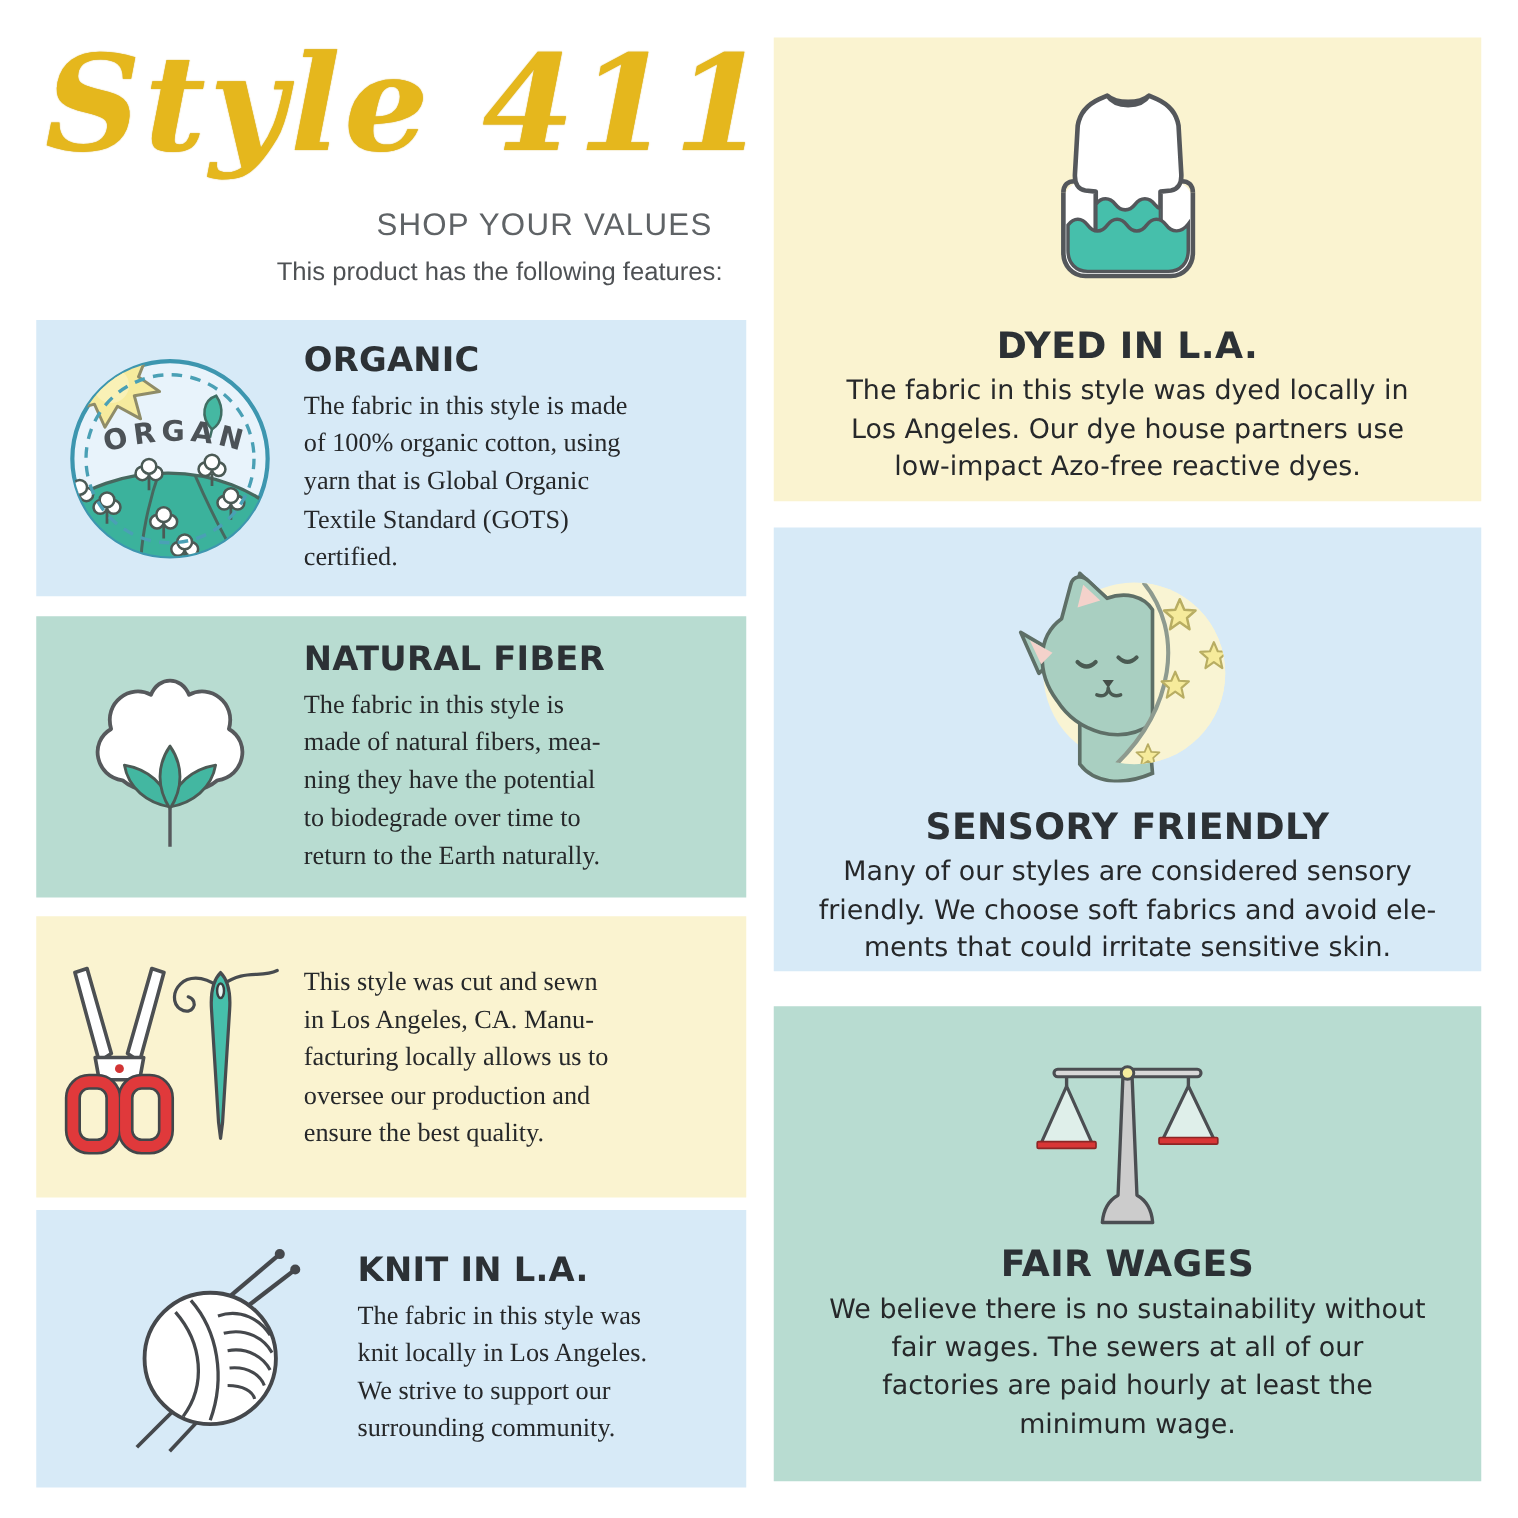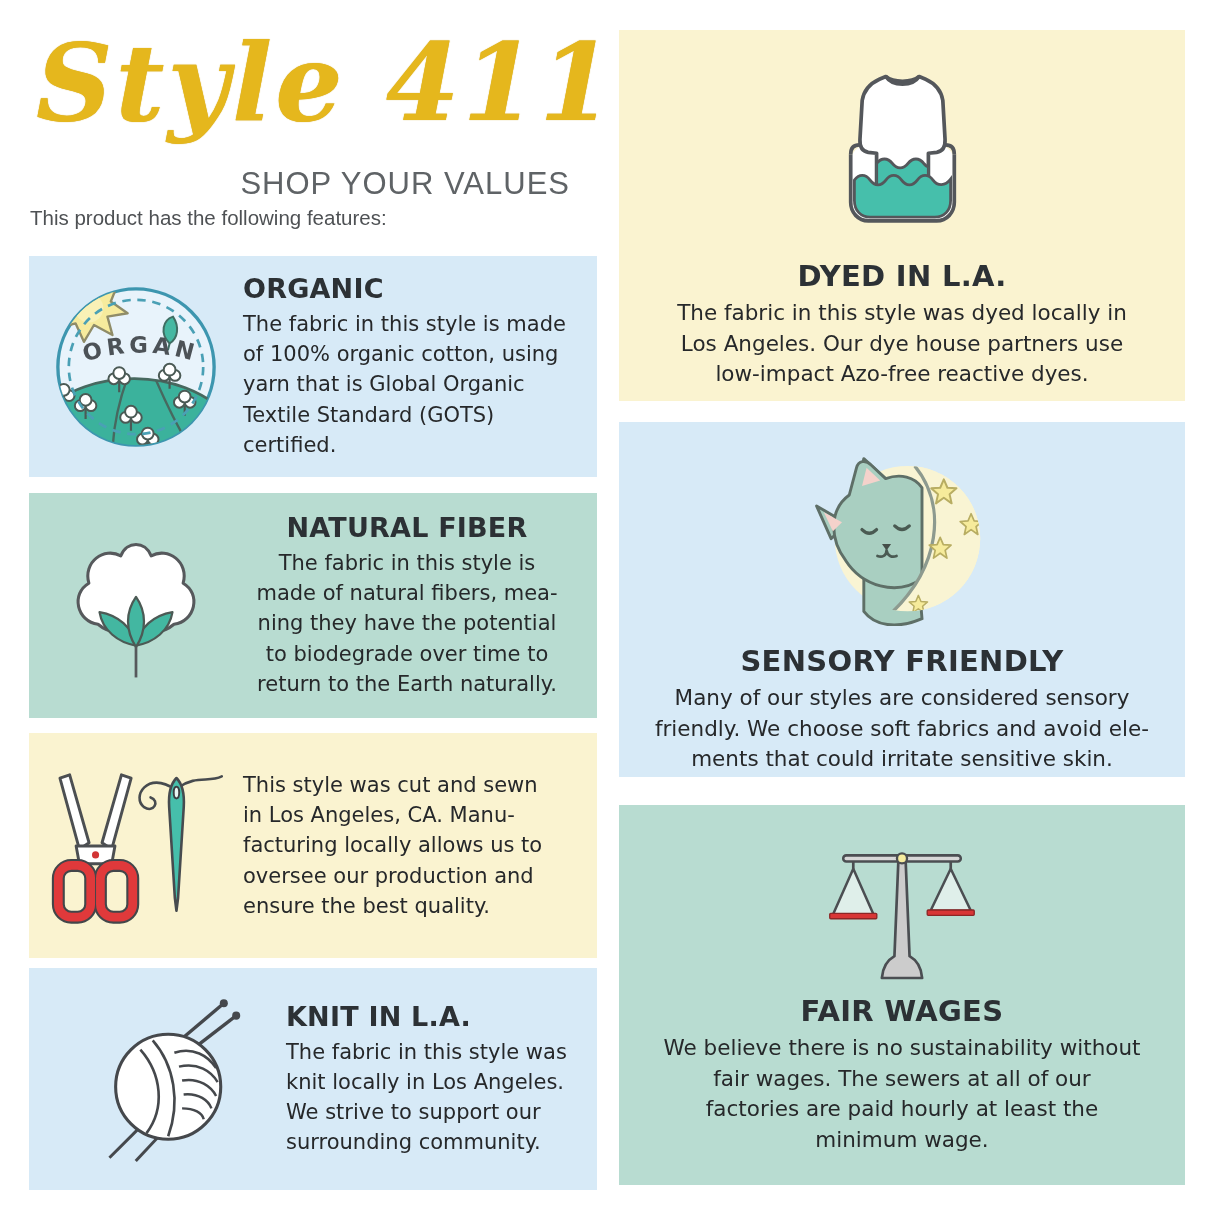--- a/index.html
+++ b/index.html
@@ -5,36 +5,36 @@
   html,body { margin:0; padding:0; background:#ffffff; }
   .page { position:relative; width:1214px; height:1202px; background:#ffffff; overflow:hidden;
           font-family:"DejaVu Sans",sans-serif;border-radius:20px; }
 
   
   .title { position:absolute; left:36px; top:14px; font-family:"DejaVu Serif",serif;
            font-style:italic; font-weight:700; font-size:106px; line-height:1.3;
            color:#e5b71d; letter-spacing:3px; white-space:nowrap;
            text-shadow:0 0 1px #caa017; }
   .subtitle { position:absolute; left:30px; top:166px; width:540px; text-align:right;
-              font-family:"Liberation Sans",sans-serif; font-size:31px; color:#5f6366;
+              font-family:"Liberation Sans",sans-serif; font-size:25px; color:#5f6366;
               letter-spacing:1px; }
-  .tagline { position:absolute; left:30px; top:206px; width:548px; 
+  .tagline { position:absolute; left:30px; top:206px; width:548px; text-align:right;
              font-family:"Liberation Sans",sans-serif; font-size:20.5px; color:#4e5154; }
 
   
   .card { position:absolute; box-sizing:border-box; }
   .lcard { left:29px; width:568px; display:flex; align-items:center; }
   #card-organic { top:256px; height:221px; background:#d7eaf7; }
-  #card-natural { top:493px; height:225px; background:#b8dcd1;text-align:center; }
+  #card-natural { top:493px; height:225px; background:#b8dcd1; }
   #card-cutsewn { top:733px; height:225px; background:#faf3d0; }
   #card-knit    { top:968px; height:222px; background:#d7eaf7;padding-left:43px; }
   .lcard .iconbox { flex:0 0 214px; display:flex; justify-content:center; align-items:center; }
   .lcard .textcol { flex:1; padding-right:26px; }
   .lcard h2 { margin:0 0 5px 0; font-size:27px; color:#2c3135; letter-spacing:0.2px; }
-  .lcard p  { margin:0; font-size:21px; line-height:1.44; color:#26282a; white-space:pre-line; }
+  .lcard p  { margin:0; font-size:21px; line-height:1.44; color:#26282a; white-space:pre-line;font-family:Liberation Serif, serif; }
 
   .rcard { left:619px; width:566px; display:flex; flex-direction:column; align-items:center;
            text-align:center; }
   #card-dyed    { top:30px;  height:371px; background:#faf3d0; }
   #card-sensory { top:422px; height:355px; background:#d7eaf7; }
   #card-fair    { top:805px; height:380px; background:#b8dcd1; }
   .rcard h2 { margin:0; font-size:29px; color:#2c3135; letter-spacing:0.3px; }
   .rcard p  { margin:5px 0 0 0; font-size:21.5px; line-height:1.42; color:#26282a;
               white-space:pre-line; }
   #card-dyed .iconbox    { margin-top:28px; }

